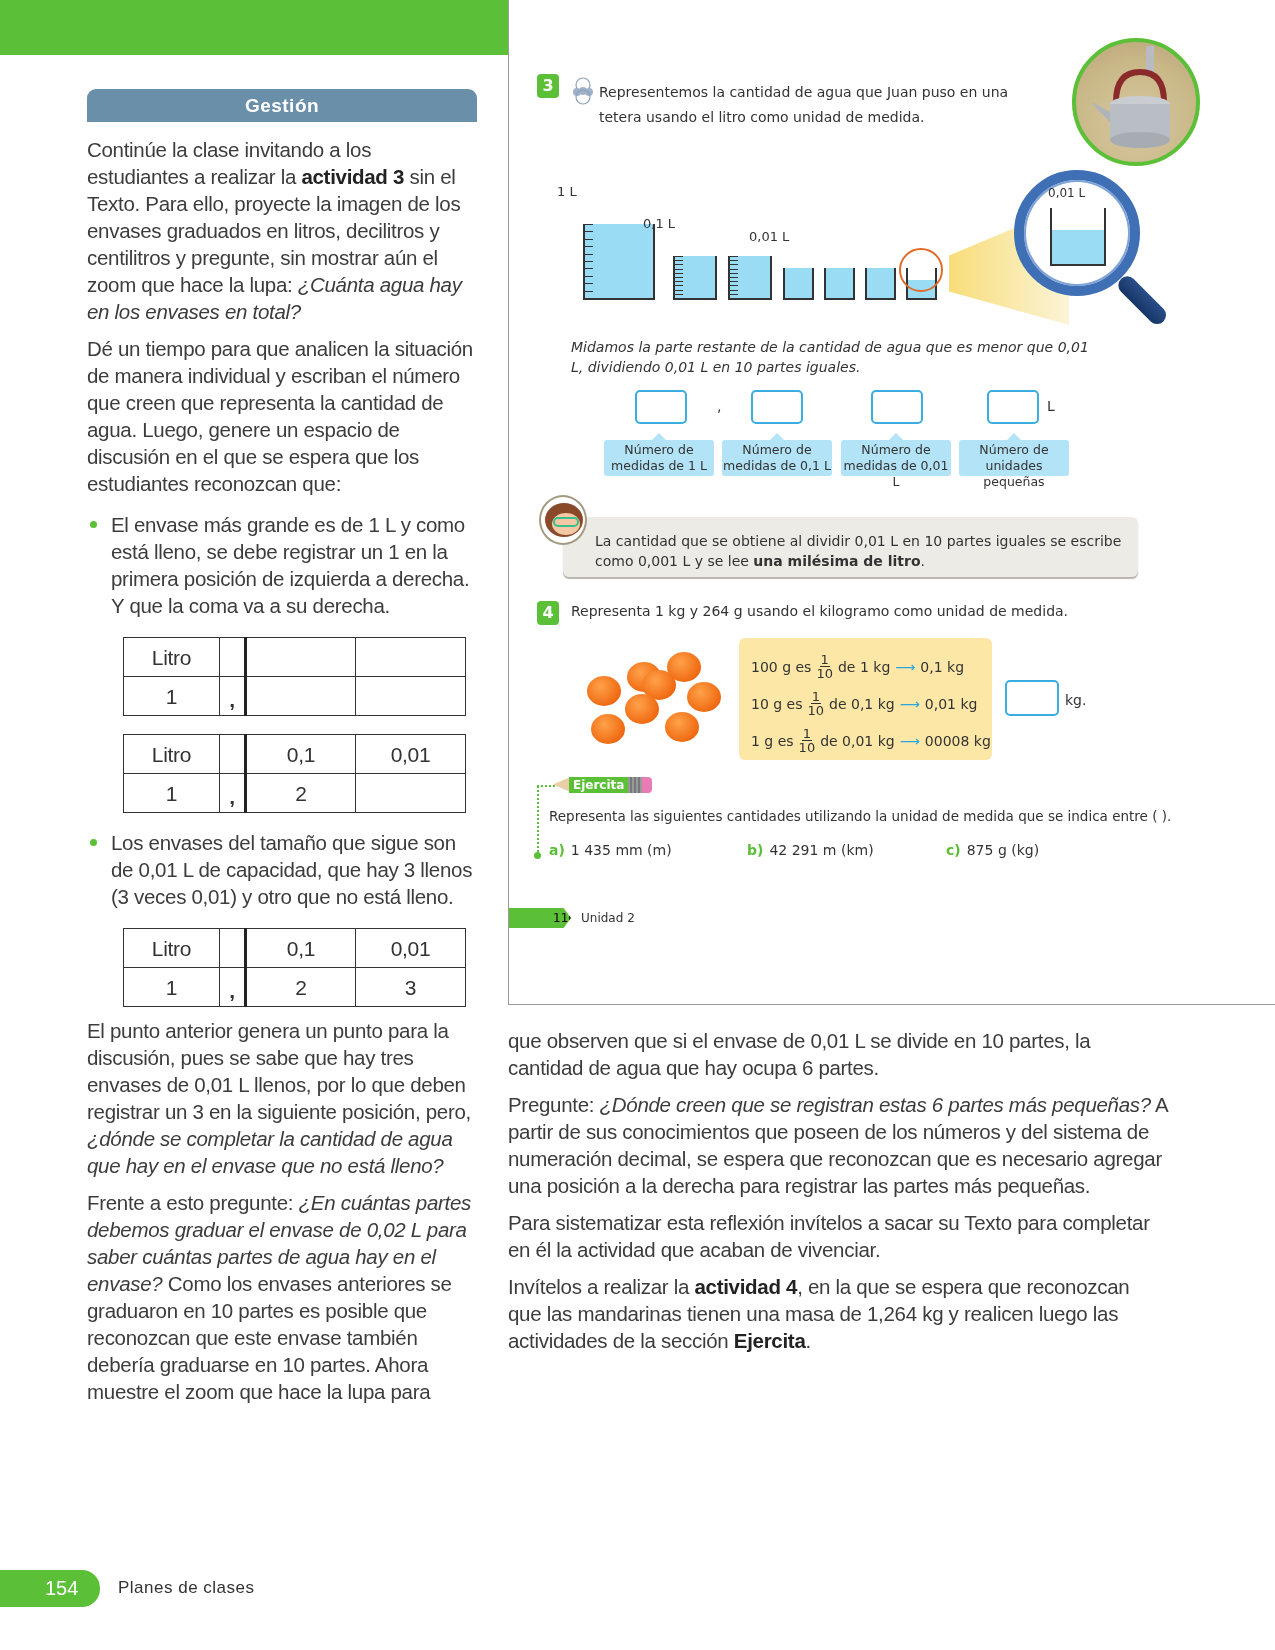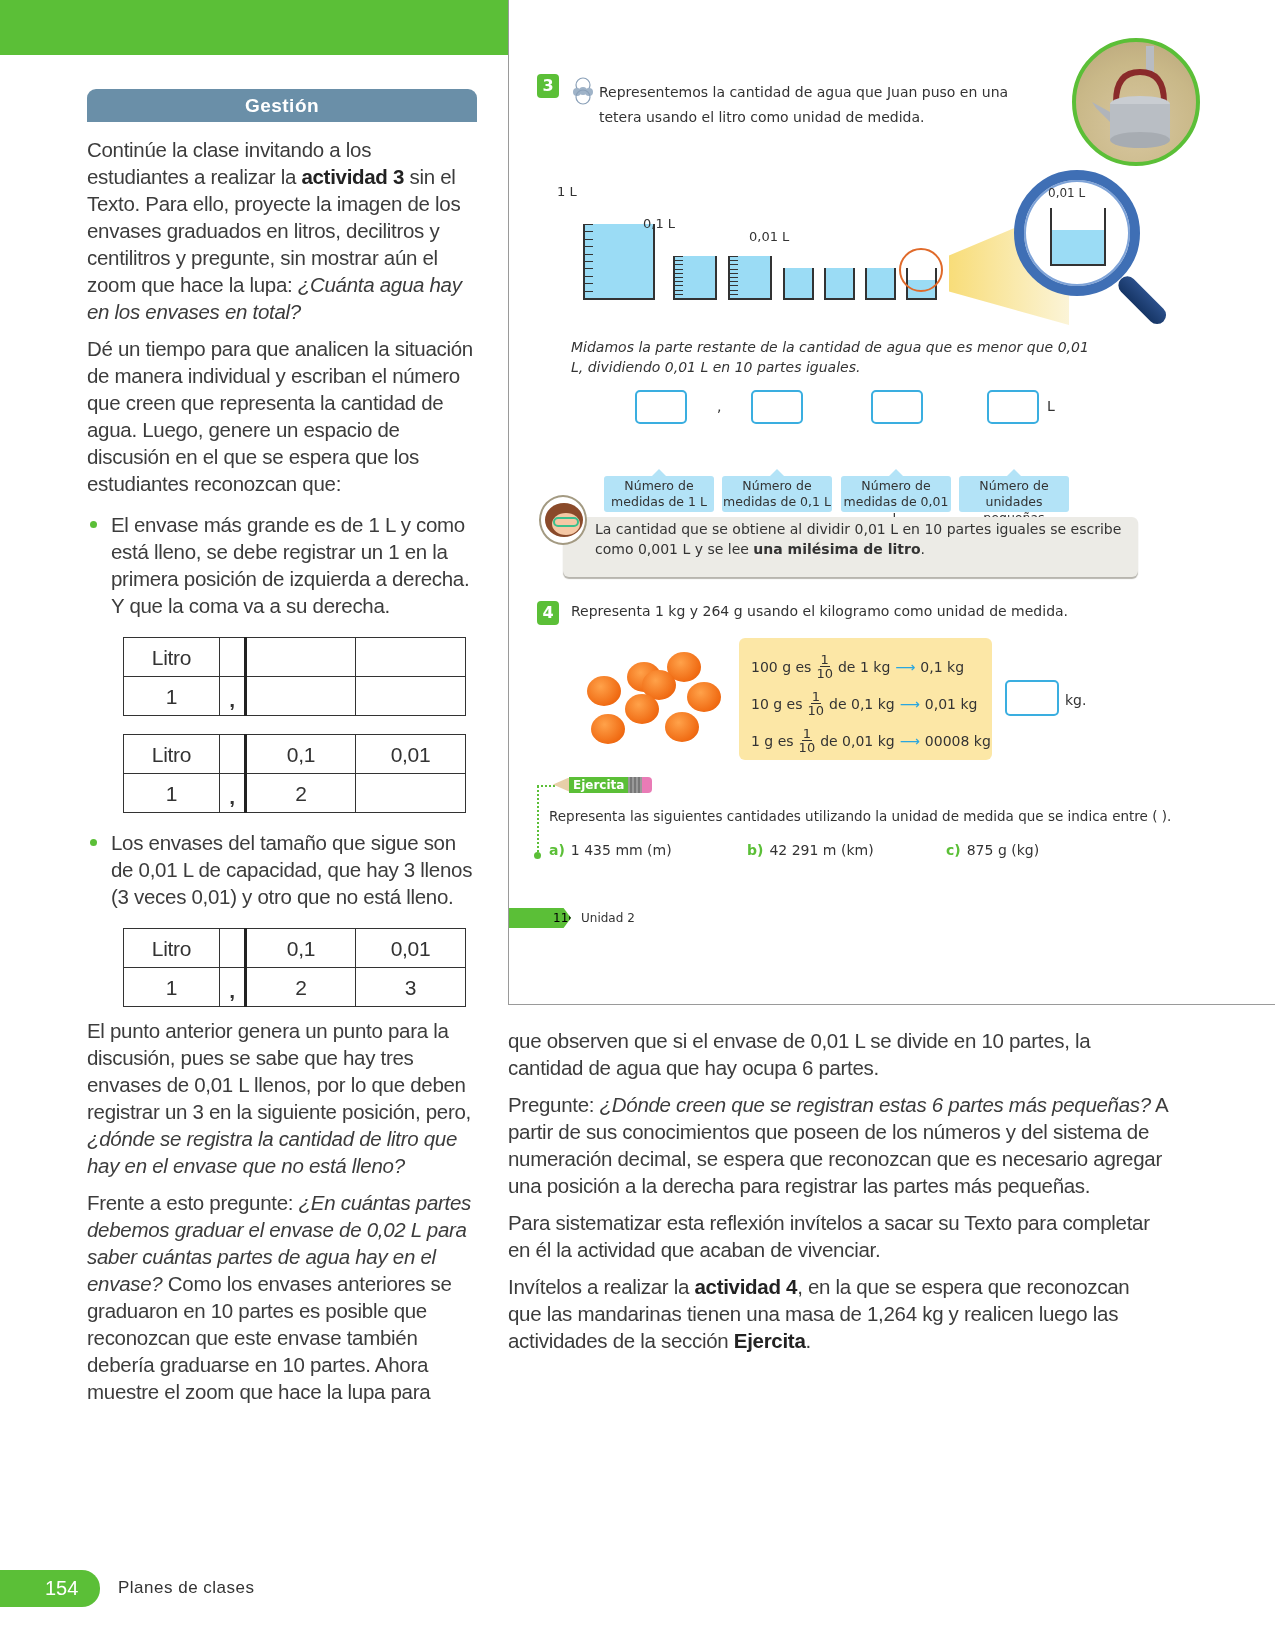--- a/index.html
+++ b/index.html
@@ -42,24 +42,24 @@
   .beam { position: absolute; left: 440px; top: 205px; width: 120px; height: 120px; background: linear-gradient(to right, #f7d96a, #fbf3d3); clip-path: polygon(0 42%, 100% 0, 100% 100%, 0 72%); opacity: 0.9; }
   .magnifier { position: absolute; left: 505px; top: 170px; width: 126px; height: 126px; border-radius: 50%; border: 10px solid #3f6fb5; background: #fff; box-shadow: inset 0 0 0 2px #7ea3d8; }
   .magnifier .inner-cont { position: absolute; left: 26px; top: 28px; width: 56px; height: 58px; border-left: 2px solid #333; border-right: 2px solid #333; border-bottom: 2px solid #333; }
   .magnifier .inner-water { position: absolute; left: 0; right: 0; bottom: 0; height: 60%; background: #9bdcf5; }
   .magnifier .inner-label { position: absolute; left: 24px; top: 6px; font-size: 12px; }
   .mag-handle { position: absolute; left: 612px; top: 270px; width: 60px; height: 18px; background: linear-gradient(#2b4f8a, #163565); border-radius: 9px; transform: rotate(45deg); transform-origin: left center; }
 
   .measure-text { position: absolute; left: 62px; top: 337px; font-size: 14px; line-height: 20px; width: 520px; font-style: italic; }
   .blank-box { position: absolute; width: 52px; height: 34px; border: 2px solid #3aaee0; border-radius: 5px; background: #fff; }
   .sep-comma { position: absolute; font-size: 14px; }
-  .tag { position: absolute; width: 110px; height: 36px; background: #b3e3f7; border-radius: 3px; font-size: 12.5px; line-height: 16px; text-align: center; padding-top: 2px; color: #333; margin-top: 36px; }
+  .tag { position: absolute; width: 110px; height: 36px; background: #b3e3f7; border-radius: 3px; font-size: 12.5px; line-height: 16px; text-align: center; padding-top: 2px; color: #333; }
   .tag::before { content: ""; position: absolute; left: 50%; top: -7px; margin-left: -7px; border-left: 7px solid transparent; border-right: 7px solid transparent; border-bottom: 7px solid #b3e3f7; }
 
-  .note-box { position: absolute; left: 54px; top: 517px; width: 575px; height: 60px; background: #ecebe6; border-radius: 6px; box-shadow: 0 2px 1px #b7b5ae; font-size: 14px; line-height: 20px; padding: 2px 12px 0 32px; }
+  .note-box { position: absolute; left: 54px; top: 517px; width: 575px; height: 60px; background: #ecebe6; border-radius: 6px; box-shadow: 0 2px 1px #b7b5ae; font-size: 14px; line-height: 20px; padding: 14px 12px 0 32px; }
   .note-box b { font-weight: bold; }
   .teacher-avatar { position: absolute; left: 30px; top: 495px; width: 48px; height: 50px; border-radius: 50%; border: 2px solid #a39a82; background: #fff; overflow: hidden; }
   .teacher-avatar .hair { position: absolute; left: 4px; top: 6px; width: 38px; height: 34px; border-radius: 50%; background: #8a4a2a; }
   .teacher-avatar .face { position: absolute; left: 11px; top: 16px; width: 28px; height: 22px; border-radius: 50%; background: #f5c8a5; }
   .teacher-avatar .glasses { position: absolute; left: 12px; top: 20px; width: 26px; height: 10px; border: 2px solid #3ac08c; border-radius: 5px; }
 
   .act4-text { position: absolute; left: 62px; top: 603px; font-size: 14px; }
   .oranges { position: absolute; left: 78px; top: 652px; width: 140px; height: 95px; }
   .orange { position: absolute; width: 34px; height: 30px; border-radius: 50%; background: radial-gradient(circle at 40% 35%, #ffa24a, #f06a12 70%, #d9580a); }
   .yellow-card { position: absolute; left: 230px; top: 638px; width: 253px; height: 122px; background: #fce7a6; border-radius: 6px; padding: 10px 12px; font-size: 14px; }
@@ -147,21 +147,21 @@
         </tr>
     <tr>
           <td class="c0">1</td>
           <td class="c1">,</td>
           <td class="c2">2</td>
           <td class="c3">3</td>
         </tr>
   </tbody>
     </table>
 
-  <p style="margin-top:10px"><span>El punto anterior genera un punto para la discusión, pues se sabe que hay tres envases de 0,01 L llenos, por lo que deben registrar un 3 en la siguiente posición, pero, </span><em>¿dónde se registra la cantidad de litro que hay en el envase que no está lleno?</em></p>
+  <p style="margin-top:10px"><span>El punto anterior genera un punto para la discusión, pues se sabe que hay tres envases de 0,01 L llenos, por lo que deben registrar un 3 en la siguiente posición, pero, </span><em>¿dónde se completar la cantidad de agua que hay en el envase que no está lleno?</em></p>
   <p><span>Frente a esto pregunte: </span><em>¿En cuántas partes debemos graduar el envase de 0,02 L para saber cuántas partes de agua hay en el envase?</em><span> Como los envases anteriores se graduaron en 10 partes es posible que reconozcan que este envase también debería  graduarse en 10 partes. Ahora muestre el zoom que hace la lupa para</span></p>
 </div>
 
 <div class="book">
   <div class="num-badge" style="left:28px; top:74px">3</div>
   <svg class="group-icon" viewBox="0 0 28 28">
     <circle cx="14" cy="8" r="7" fill="#fff" stroke="#8aa0b8" stroke-width="1.2"></circle>
     <circle cx="8" cy="15" r="4" fill="#9fb3c8"></circle>
       <circle cx="14" cy="14" r="4" fill="#9fb3c8"></circle>
       <circle cx="20" cy="15" r="4" fill="#9fb3c8"></circle>

